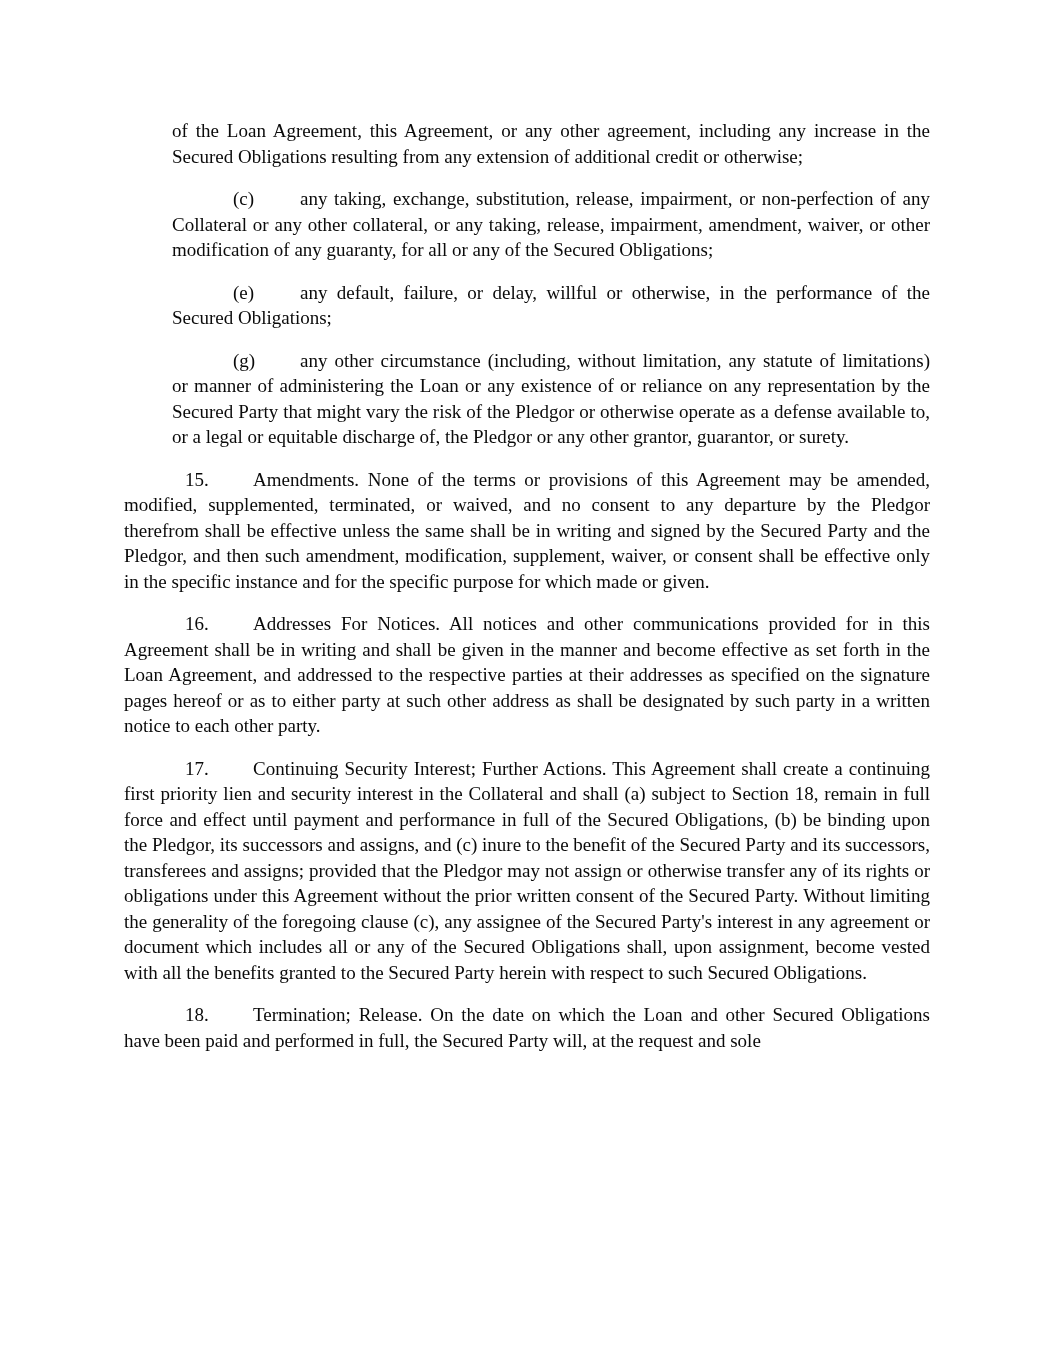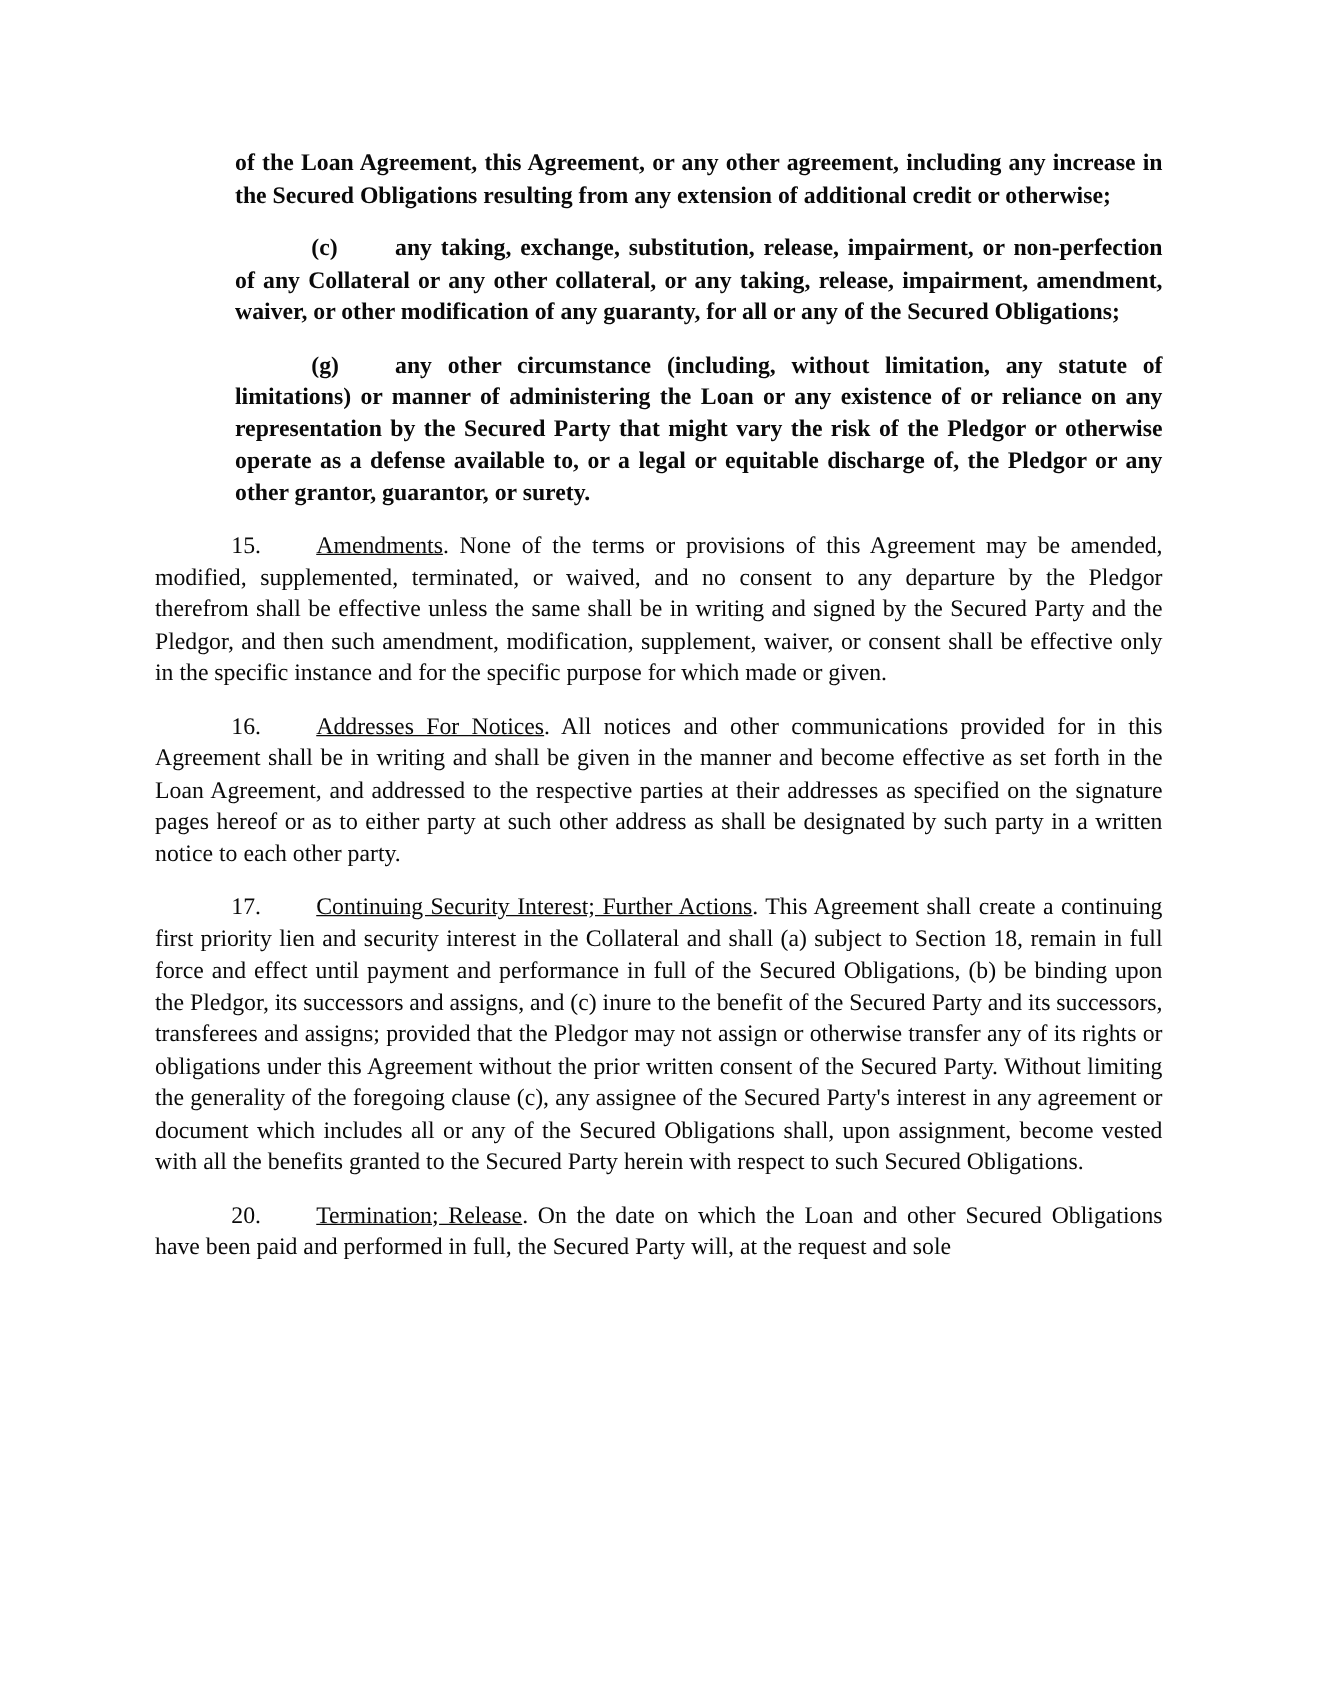--- a/index.html
+++ b/index.html
@@ -21,50 +21,49 @@
     font-size: 19px;
     line-height: 25.5px;
     color: #0a0a0a;
     text-align: justify;
   }
   .doc p {
     margin: 0 0 17px 0;
   }
   p.continuation,
   p.clause {
-    margin-left: 64px;
-    font-weight: bold;
+    margin-left: 48px;
   }
   p.clause {
     text-indent: 61px;
   }
   p.section {
     text-indent: 61px;
   }
   .letter-label {
     display: inline-block;
     width: 67px;
     text-indent: 0;
   }
   .num-label {
     display: inline-block;
     width: 68px;
     text-indent: 0;
     font-family: Liberation Serif, serif;
   }
   .heading {
-    text-decoration: underline;
   }
 </style>
 </head>
 <body>
 
 <div class="page">
   <div class="doc">
       <p class="continuation"><span>of the Loan Agreement, this Agreement, or any other agreement, including any increase in the Secured Obligations resulting from any extension of additional credit or otherwise;</span></p>
       <p class="clause"><span class="letter-label">(c)</span><span>any taking, exchange, substitution, release, impairment, or non-perfection of any Collateral or any other collateral, or any taking, release, impairment, amendment, waiver, or other modification of any guaranty, for all or any of the Secured Obligations;</span></p>
+      <p class="clause"><span class="letter-label">(e)</span><span>any default, failure, or delay, willful or otherwise, in the performance of the Secured Obligations;</span></p>
       <p class="clause"><span class="letter-label">(g)</span><span>any other circumstance (including, without limitation, any statute of limitations) or manner of administering the Loan or any existence of or reliance on any representation by the Secured Party that might vary the risk of the Pledgor or otherwise operate as a defense available to, or a legal or equitable discharge of, the Pledgor or any other grantor, guarantor, or surety.</span></p>
       <p class="section"><span class="num-label">15.</span><span class="heading">Amendments</span><span>. </span><span>None of the terms or provisions of this Agreement may be amended, modified, supplemented, terminated, or waived, and no consent to any departure by the Pledgor therefrom shall be effective unless the same shall be in writing and signed by the Secured Party and the Pledgor, and then such amendment, modification, supplement, waiver, or consent shall be effective only in the specific instance and for the specific purpose for which made or given.</span></p>
       <p class="section"><span class="num-label">16.</span><span class="heading">Addresses For Notices</span><span>. </span><span>All notices and other communications provided for in this Agreement shall be in writing and shall be given in the manner and become effective as set forth in the Loan Agreement, and addressed to the respective parties at their addresses as specified on the signature pages hereof or as to either party at such other address as shall be designated by such party in a written notice to each other party.</span></p>
       <p class="section"><span class="num-label">17.</span><span class="heading">Continuing Security Interest; Further Actions</span><span>. </span><span>This Agreement shall create a continuing first priority lien and security interest in the Collateral and shall (a) subject to Section 18, remain in full force and effect until payment and performance in full of the Secured Obligations, (b) be binding upon the Pledgor, its successors and assigns, and (c) inure to the benefit of the Secured Party and its successors, transferees and assigns; provided that the Pledgor may not assign or otherwise transfer any of its rights or obligations under this Agreement without the prior written consent of the Secured Party. Without limiting the generality of the foregoing clause (c), any assignee of the Secured Party's interest in any agreement or document which includes all or any of the Secured Obligations shall, upon assignment, become vested with all the benefits granted to the Secured Party herein with respect to such Secured Obligations.</span></p>
-      <p class="section"><span class="num-label">20.</span><span class="heading">Termination; Release</span><span>. </span><span>On the date on which the Loan and other Secured Obligations have been paid and performed in full, the Secured Party will, at the request and sole</span></p>
+      <p class="section"><span class="num-label">18.</span><span class="heading">Termination; Release</span><span>. </span><span>On the date on which the Loan and other Secured Obligations have been paid and performed in full, the Secured Party will, at the request and sole</span></p>
     </div>
 </div>
 
 </body></html>

